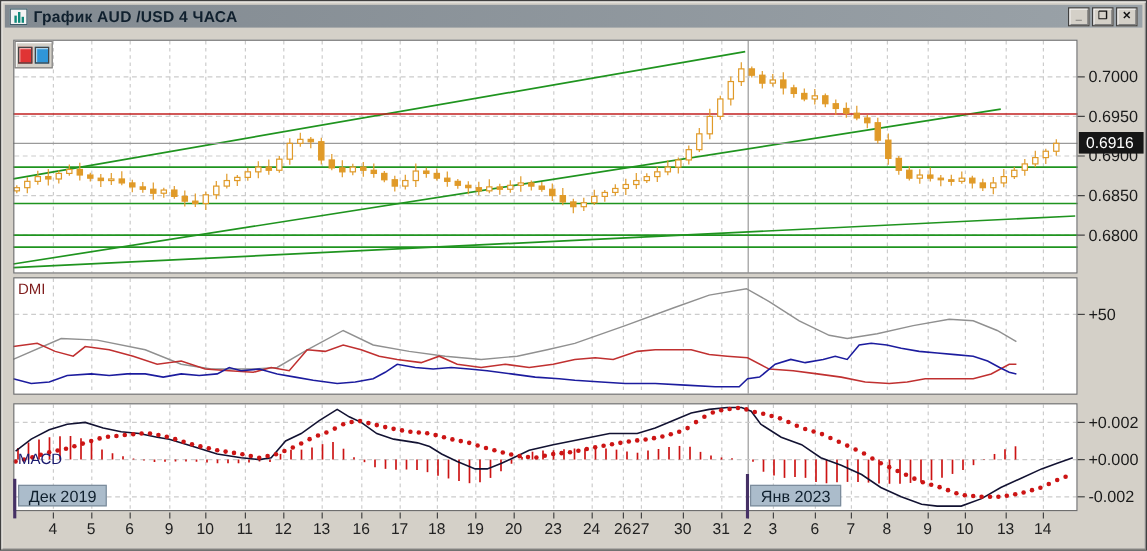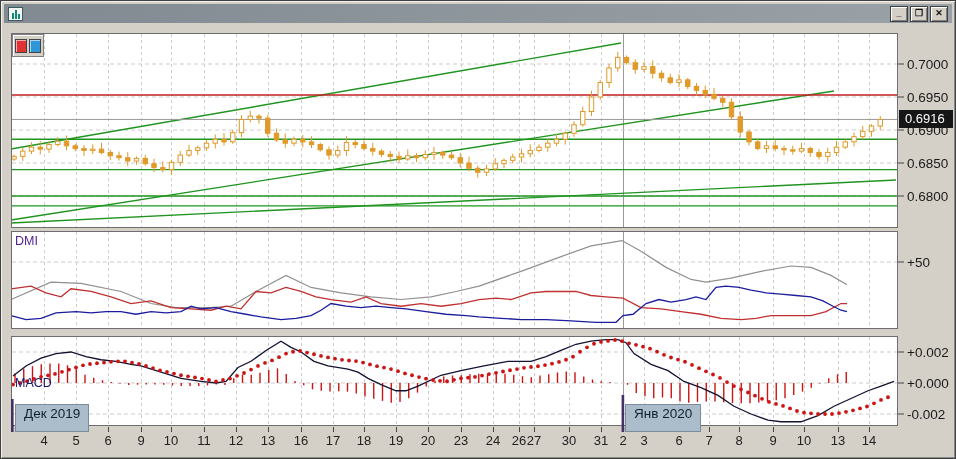--- a/index.html
+++ b/index.html
@@ -16,39 +16,40 @@
   .win-buttons{margin-left:auto;display:flex;gap:2px;}
   .win-btn{width:16px;height:14px;background:#D4D0C8;border:1px solid #404040;
     box-shadow:inset 1px 1px 0 #fff, inset -1px -1px 0 #808080;
     font-size:9px;line-height:12px;text-align:center;font-weight:bold;color:#111;cursor:default;}
   .toolbar{position:absolute;left:11px;top:33px;width:32px;height:23px;background:#D4D0C8;
     border:1px solid #808080;box-shadow:inset 1px 1px 0 #fff;display:flex;align-items:center;gap:2px;padding:0 2px;box-sizing:border-box;}
   .tool-chip{width:12px;height:12px;border:1px solid #444;box-shadow:inset 1px 1px 0 rgba(255,255,255,.6);}
   .chip-red{background:#e03434;}
   .chip-blue{background:#2f96d8;}
   .panel-label{position:absolute;font-size:12.5px;}
-  .dmi-label{left:14px;top:233px;color:#4c1d95;}
+  .dmi-label{left:14px;top:233px;color:#7f1d1d;}
   .macd-label{left:14px;top:338px;color:#1a1a6e;margin-top:37px;}
-  .month-box{position:absolute;top:403px;height:28px;line-height:18px;padding:0 8px;
+  .month-box{position:absolute;top:403px;height:18px;line-height:18px;padding:0 8px;
     background:#abbccb;border:1px solid #7c8c9c;font-size:13.5px;color:#10202e;box-sizing:border-box;}
   .price-badge{position:absolute;left:898px;top:109px;width:54px;height:18px;background:#161616;
     color:#fff;font-size:13px;line-height:18px;text-align:left;padding-left:6px;box-sizing:border-box;}
   svg text{font-family:"Liberation Sans",sans-serif;}
 </style>
 </head>
 <body>
 
 <div class="window">
 
   <div class="titlebar">
     <div class="title-icon">
         <i style="height:6px"></i>
         <i style="height:9px"></i>
         <i style="height:5px"></i>
       </div>
+    <div class="title-text">График AUD /USD  4 ЧАСА</div>
     <div class="win-buttons">
       <div class="win-btn">_</div>
       <div class="win-btn">❐</div>
       <div class="win-btn">✕</div>
     </div>
   </div>
 
   <svg id="plot" width="956" height="437" viewBox="0 22 956 437" style="position:absolute;left:0;top:22px;">
       <rect x="10" y="32" width="887" height="195" fill="#fff" stroke="none"></rect>
       <rect x="10" y="230" width="887" height="98" fill="#fff" stroke="none"></rect>
@@ -684,17 +685,17 @@
 
   <div class="toolbar">
     <div class="tool-chip chip-red"></div>
     <div class="tool-chip chip-blue"></div>
   </div>
 
   <div class="panel-label dmi-label">DMI</div>
   <div class="panel-label macd-label">MACD</div>
 
   <div class="month-box" style="left:14px">Дек 2019</div>
-  <div class="month-box" style="left:624px">Янв 2020</div>
+  <div class="month-box" style="left:624px">Янв 2023</div>
 
   <div class="price-badge">0.6916</div>
 
 </div>
 
 </body></html>

